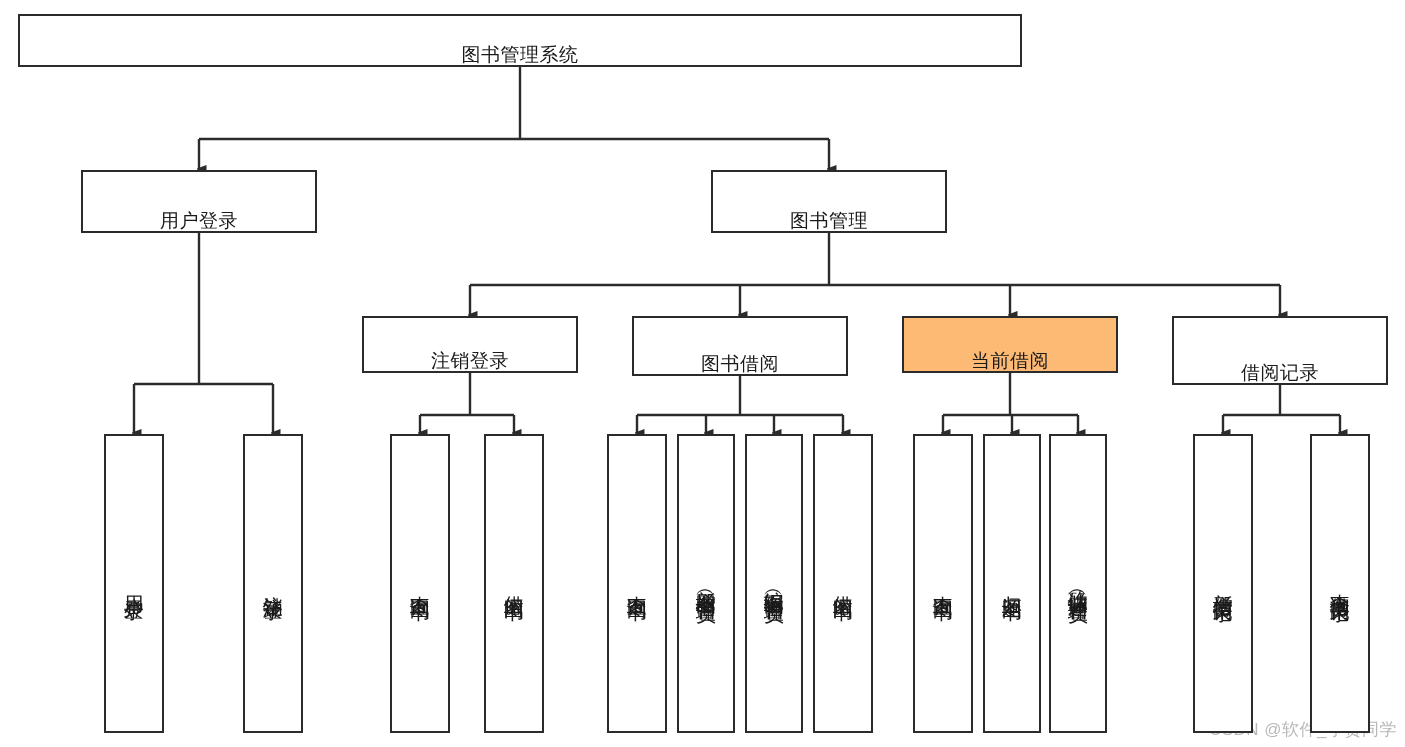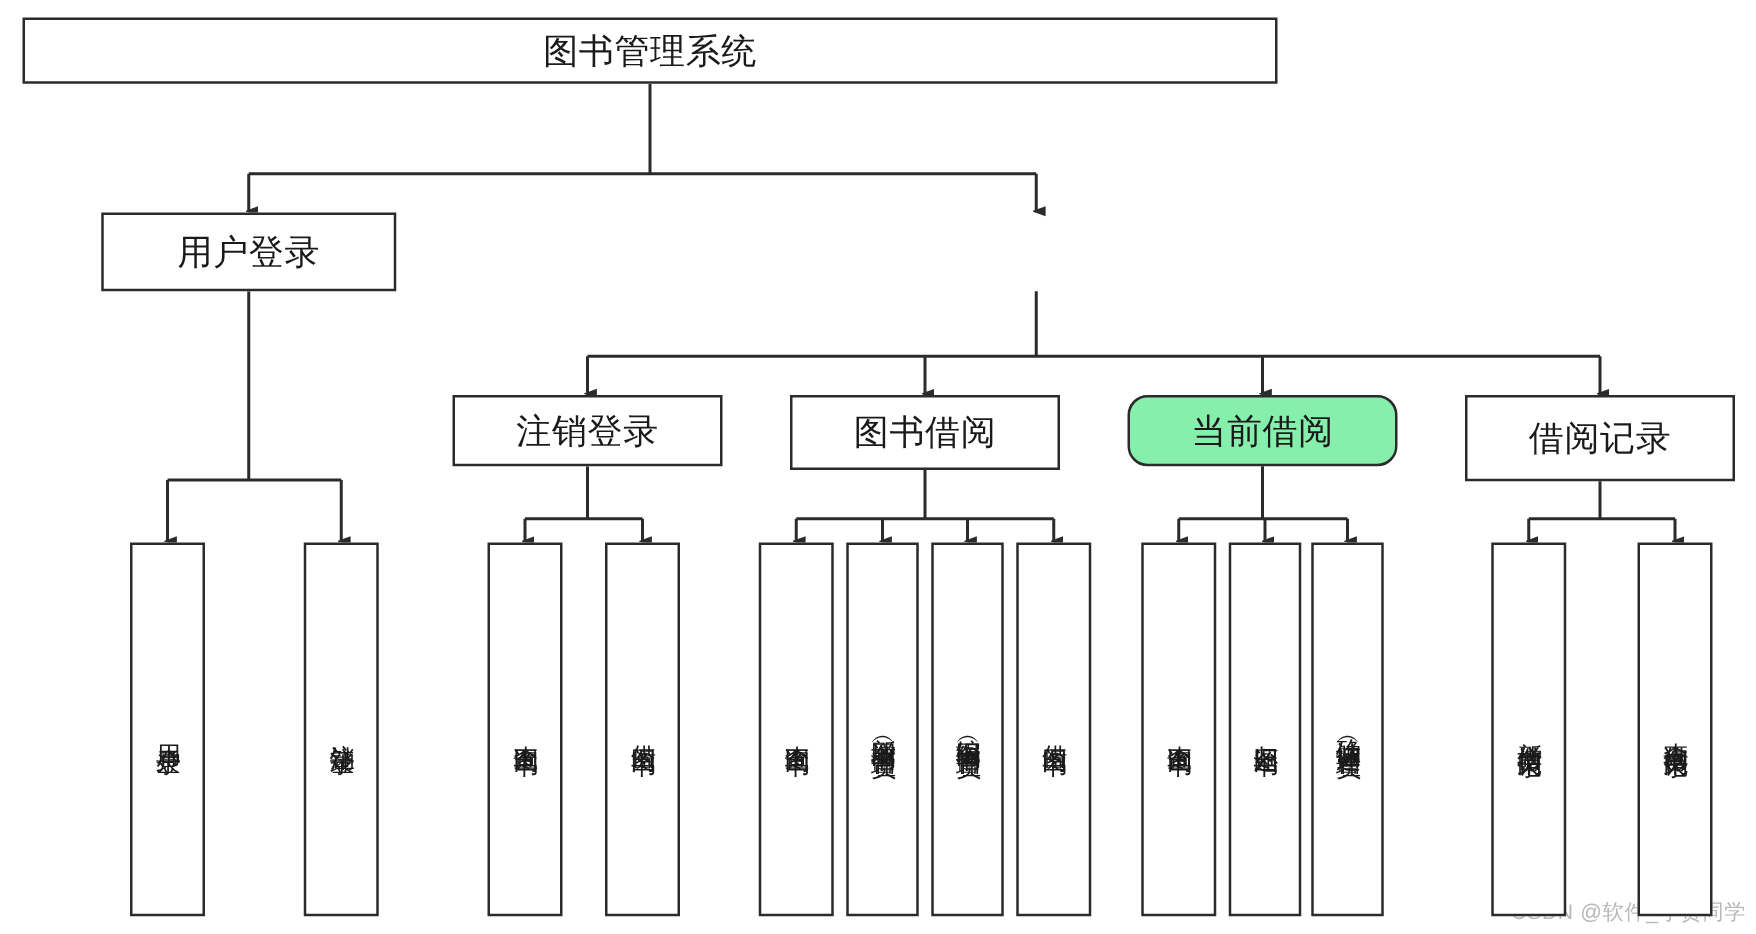--- a/index.html
+++ b/index.html
@@ -22,22 +22,23 @@
     box-sizing: border-box;
     border: 2px solid #2b2b2b;
     background: #ffffff;
     display: flex;
     align-items: center;
     justify-content: center;
     color: #1a1a1a;
     line-height: 1.12;
   }
   .node.horiz {
-    font-size: 28px;
+    font-size: 19px;
     letter-spacing: 0.5px;
+    align-items: flex-end;
   }
   .node.vert {
     writing-mode: vertical-rl;
     text-orientation: upright;
     font-size: 20px;
     letter-spacing: 2px;
     padding-top: 4px;
     padding-bottom: 4px;
     white-space: nowrap;
   }
@@ -111,27 +112,30 @@
       </g>
   </svg>
 
   <div class="watermark">CSDN @软件_小贺同学</div>
 <div class="node horiz" style="left: 18px; top: 14px; width: 1004px; height: 53px; border-color: rgb(43, 43, 43); background: rgb(255, 255, 255); color: rgb(26, 26, 26);">
       <span class="htext">图书管理系统</span>
     </div>
     <div class="node horiz" style="left: 81px; top: 170px; width: 236px; height: 63px; border-color: rgb(43, 43, 43); background: rgb(255, 255, 255); color: rgb(26, 26, 26);">
       <span class="htext">用户登录</span>
     </div>
+    <div class="node horiz" style="left: 711px; top: 170px; width: 236px; height: 63px; border-color: rgb(43, 43, 43); background: rgb(255, 255, 255); color: rgb(26, 26, 26);">
+      <span class="htext">图书管理</span>
+    </div>
     <div class="node horiz" style="left: 362px; top: 316px; width: 216px; height: 57px; border-color: rgb(43, 43, 43); background: rgb(255, 255, 255); color: rgb(26, 26, 26);">
       <span class="htext">注销登录</span>
     </div>
     <div class="node horiz" style="left: 632px; top: 316px; width: 216px; height: 60px; border-color: rgb(43, 43, 43); background: rgb(255, 255, 255); color: rgb(26, 26, 26);">
       <span class="htext">图书借阅</span>
     </div>
-    <div class="node horiz" style="left: 902px; top: 316px; width: 216px; height: 57px; border-color: rgb(43, 43, 43); background: #86efac; color: rgb(26, 26, 26); border-radius: 16px;">
+    <div class="node horiz" style="left: 902px; top: 316px; width: 216px; height: 57px; border-color: rgb(43, 43, 43); background: #fdba74; color: rgb(26, 26, 26);">
       <span class="htext">当前借阅</span>
     </div>
     <div class="node horiz" style="left: 1172px; top: 316px; width: 216px; height: 69px; border-color: rgb(43, 43, 43); background: rgb(255, 255, 255); color: rgb(26, 26, 26);">
       <span class="htext">借阅记录</span>
     </div>
     <div class="node vert" style="left: 104px; top: 434px; width: 60px; height: 299px; border-color: rgb(43, 43, 43); background: rgb(255, 255, 255); color: rgb(26, 26, 26);">
       <span class="vtext">用户登录</span>
     </div>
     <div class="node vert" style="left: 243px; top: 434px; width: 60px; height: 299px; border-color: rgb(43, 43, 43); background: rgb(255, 255, 255); color: rgb(26, 26, 26);">
       <span class="vtext">注销登录</span>

